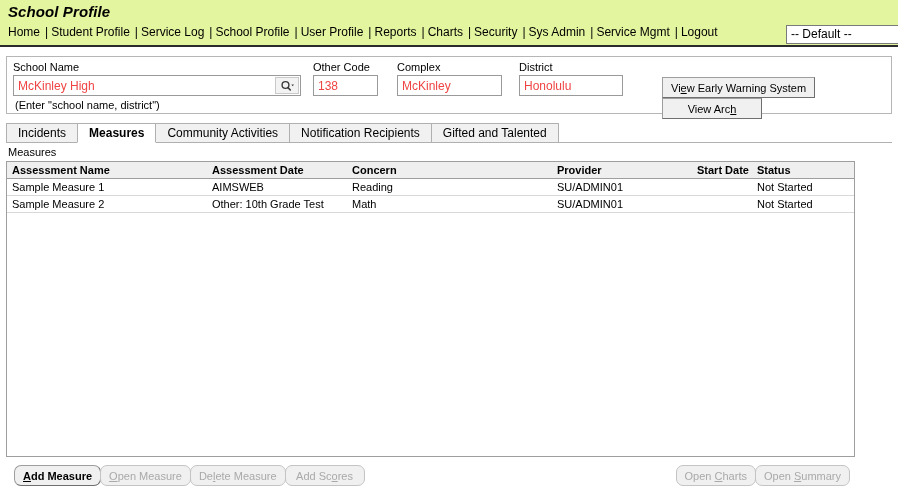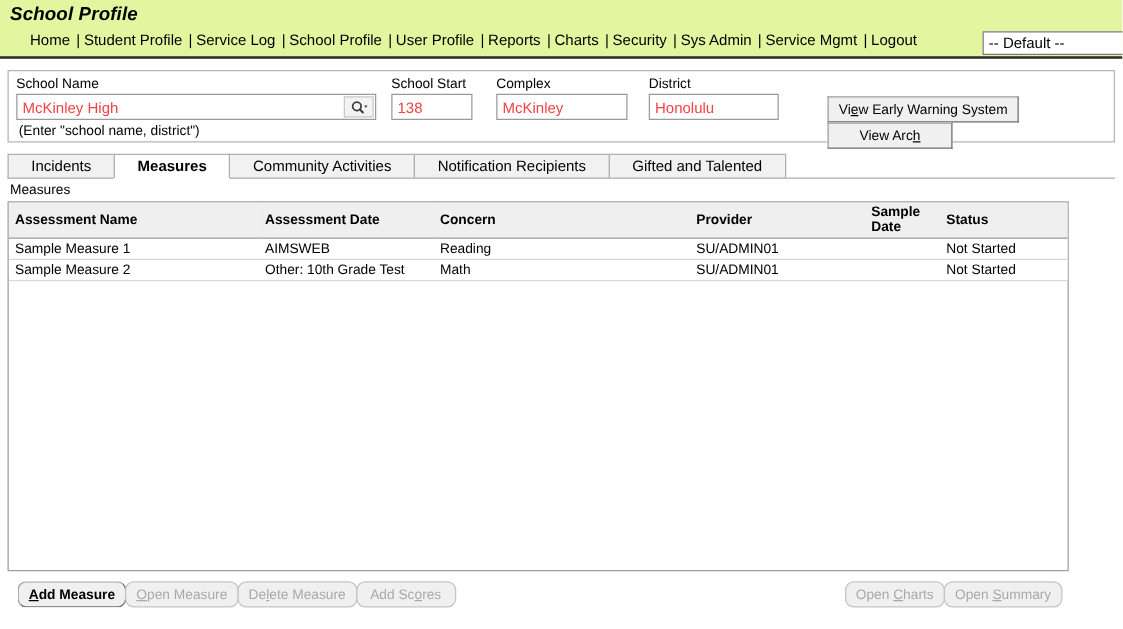--- a/index.html
+++ b/index.html
@@ -22,21 +22,21 @@
   }
   .app-title {
     font-size: 15px;
     font-weight: bold;
     font-style: italic;
     padding: 3px 0 0 8px;
     letter-spacing: .1px;
   }
   .navbar {
     position: absolute;
-    left: 16px; top: 25px;
+    left: 0; top: 25px;
     padding-left: 6px;
     white-space: nowrap;
     font-size: 12px;
   }
   .nav-link {
     display: inline-block;
     padding: 0 2px;
     color: #000;
     text-decoration: none;
     cursor: pointer;
@@ -131,21 +131,21 @@
     position: relative;
     margin: 9px 6px 0 6px;
     height: 20px;
     white-space: nowrap;
     border-bottom: 1px solid #b0b0b0;
   }
   .tab {
     display: inline-block;
     height: 20px;
     line-height: 18px;
-    padding: 0 18px;
+    padding: 0 11px;
     font-size: 12px;
     background: #f1f1f1;
     border: 1px solid #b0b0b0;
     border-bottom: 1px solid #b0b0b0;
     margin-right: -1px;
     position: relative;
     cursor: pointer;
     vertical-align: top;
     color: #000;
   }
@@ -227,21 +227,21 @@
           <circle cx="5.5" cy="5" r="3.4" fill="none" stroke="#3a3a3a" stroke-width="1.4"></circle>
           <line x1="8" y1="7.6" x2="10.3" y2="10" stroke="#3a3a3a" stroke-width="1.6" stroke-linecap="round"></line>
           <path d="M11.4 4.4 L14 4.4 L12.7 6.3 Z" fill="#3a3a3a"></path>
         </svg>
       </div>
     </div>
   </div>
   <div class="hint">(Enter "school name, district")</div>
 
   <div class="field" style="left:306px; top:4px;">
-    <span class="field-label">School Start</span>
+    <span class="field-label">Other Code</span>
     <input class="text-input" style="width: 65px;" value="138">
   </div>
 
   <div class="field" style="left:390px; top:4px;">
     <span class="field-label">Complex</span>
     <input class="text-input" style="width: 105px;" value="McKinley">
   </div>
 
   <div class="field" style="left:512px; top:4px;">
     <span class="field-label">District</span>
@@ -264,21 +264,21 @@
         <col style="width:140px">
           <col style="width:60px">
           <col style="width:104px">
       </colgroup>
       <thead>
           <tr id="grid-head">
             <th>Assessment Name</th>
             <th>Assessment Date</th>
             <th>Concern</th>
             <th>Provider</th>
-            <th>Sample Date</th>
+            <th>Start Date</th>
             <th>Status</th>
           </tr>
         </thead>
       <tbody id="grid-body">
           <tr>
             <td>Sample Measure 1</td>
             <td>AIMSWEB</td>
             <td>Reading</td>
             <td>SU/ADMIN01</td>
             <td></td>

